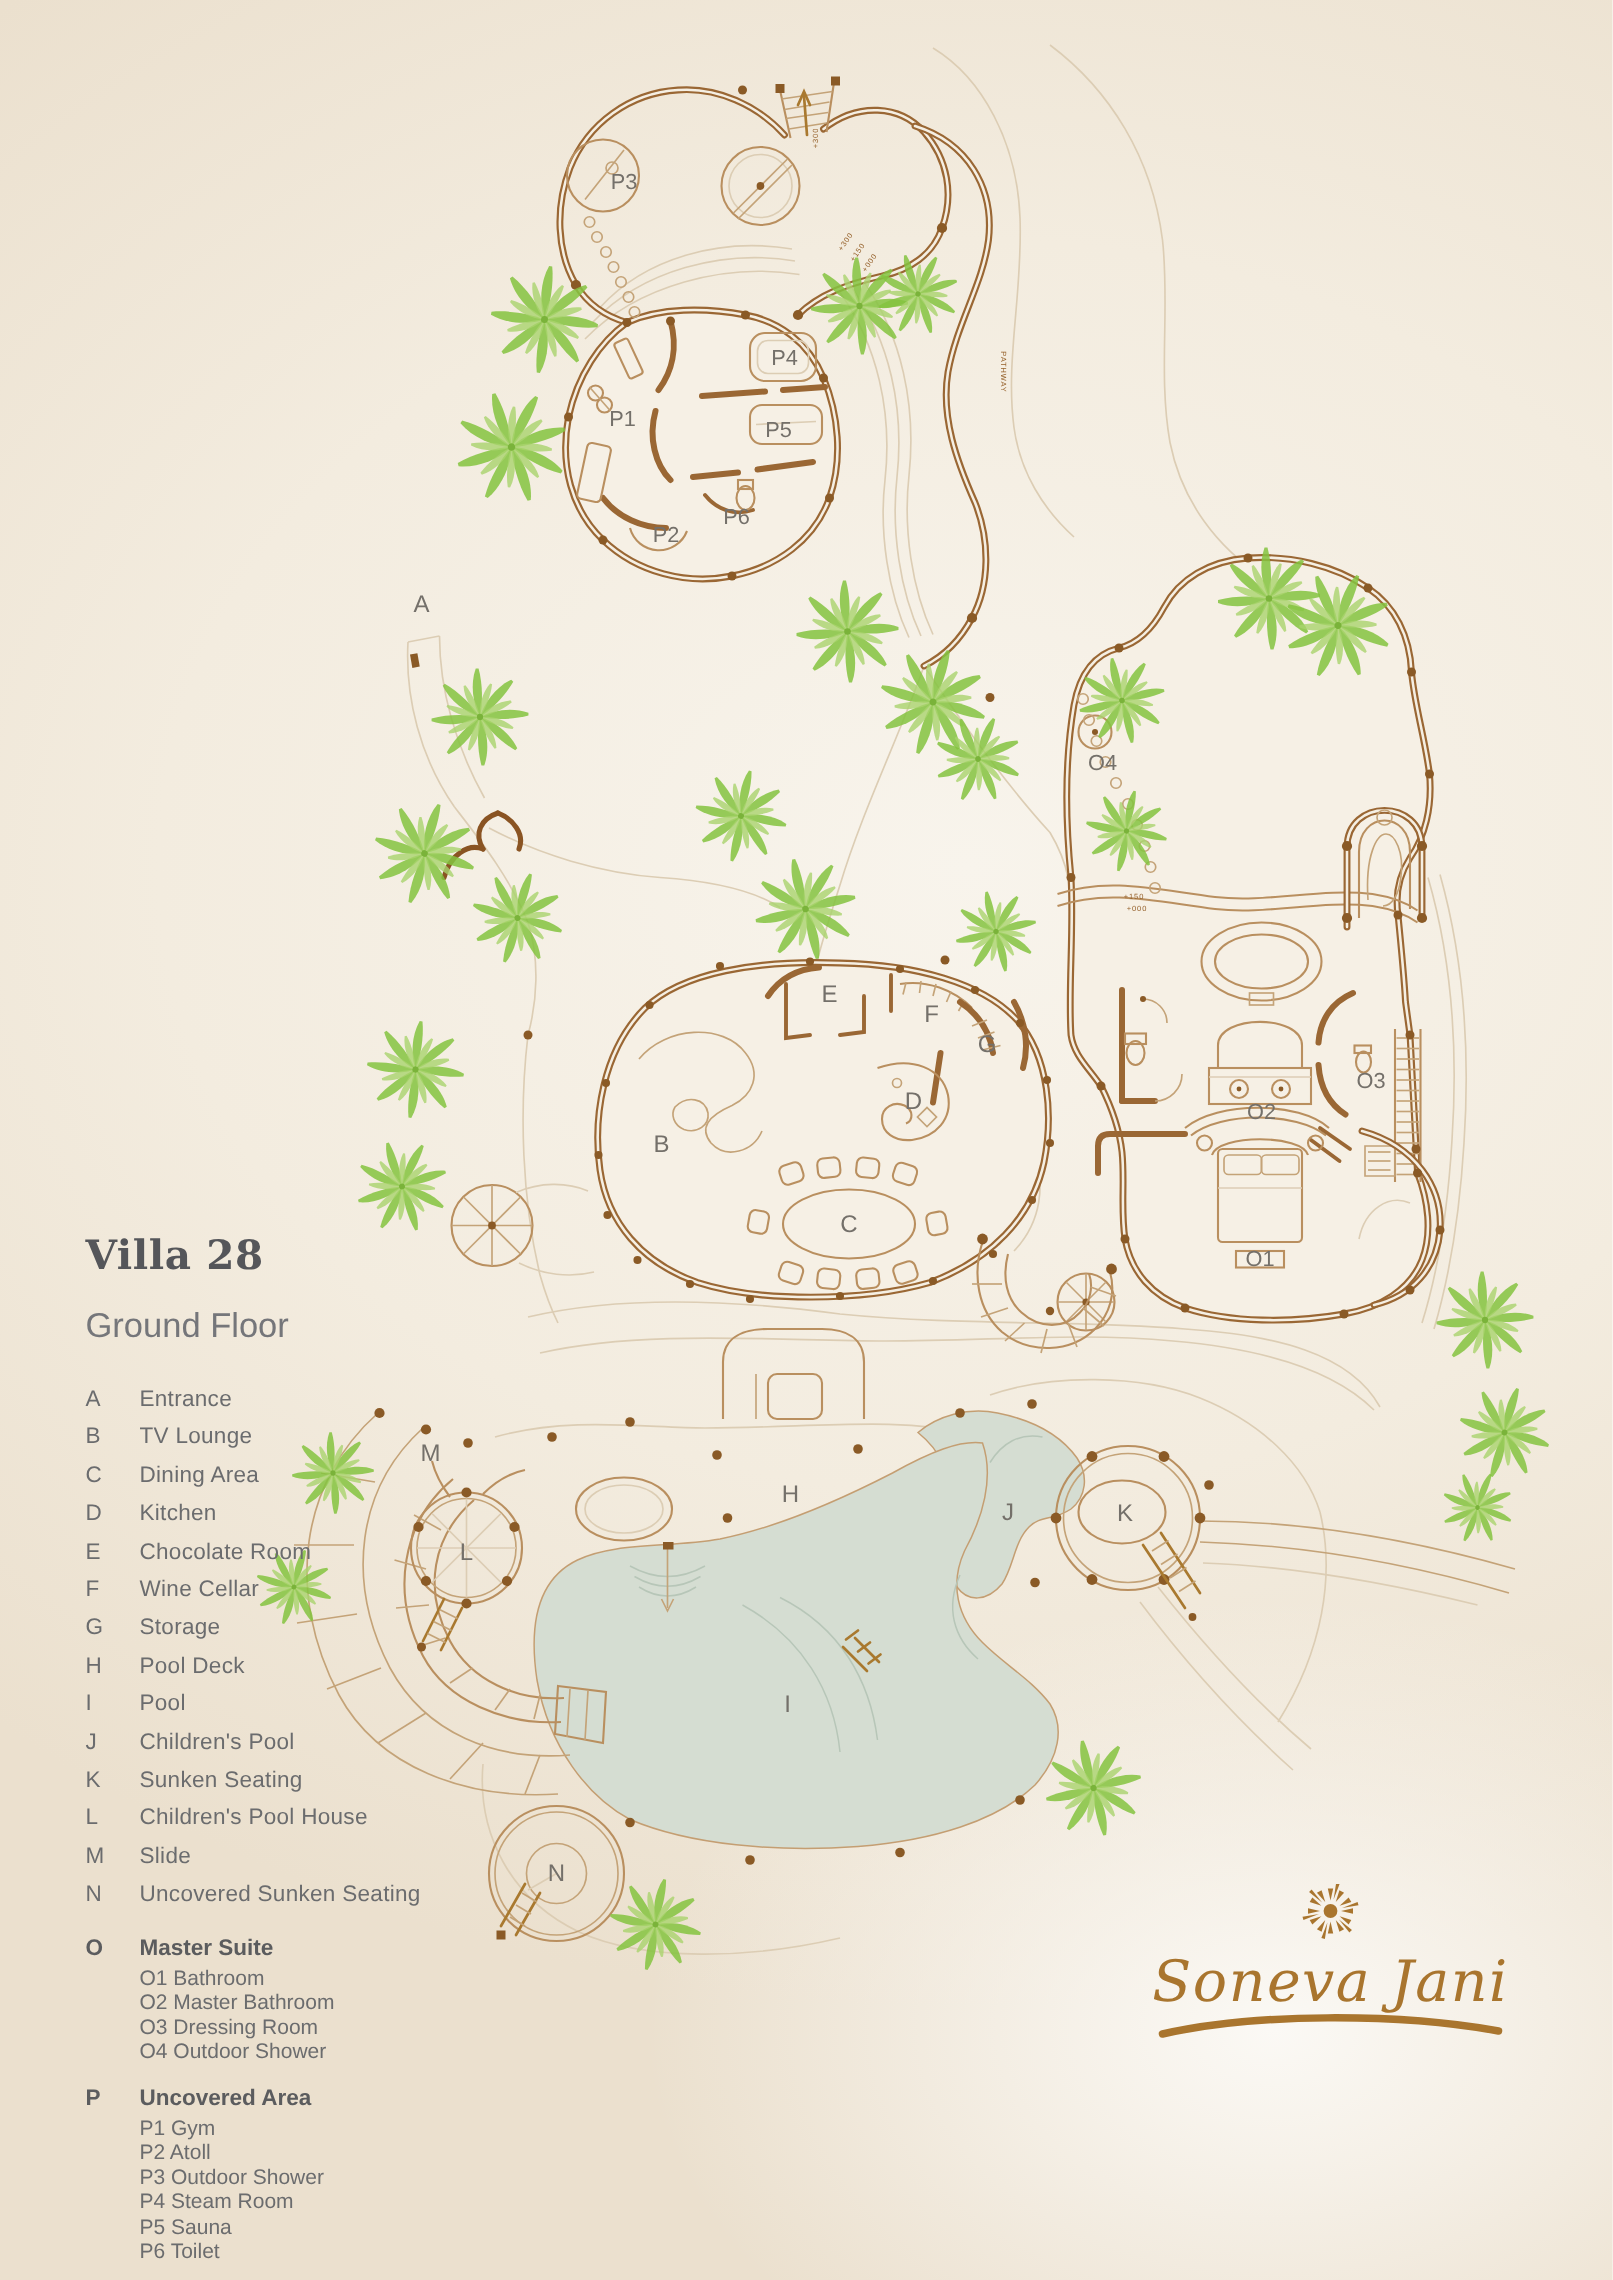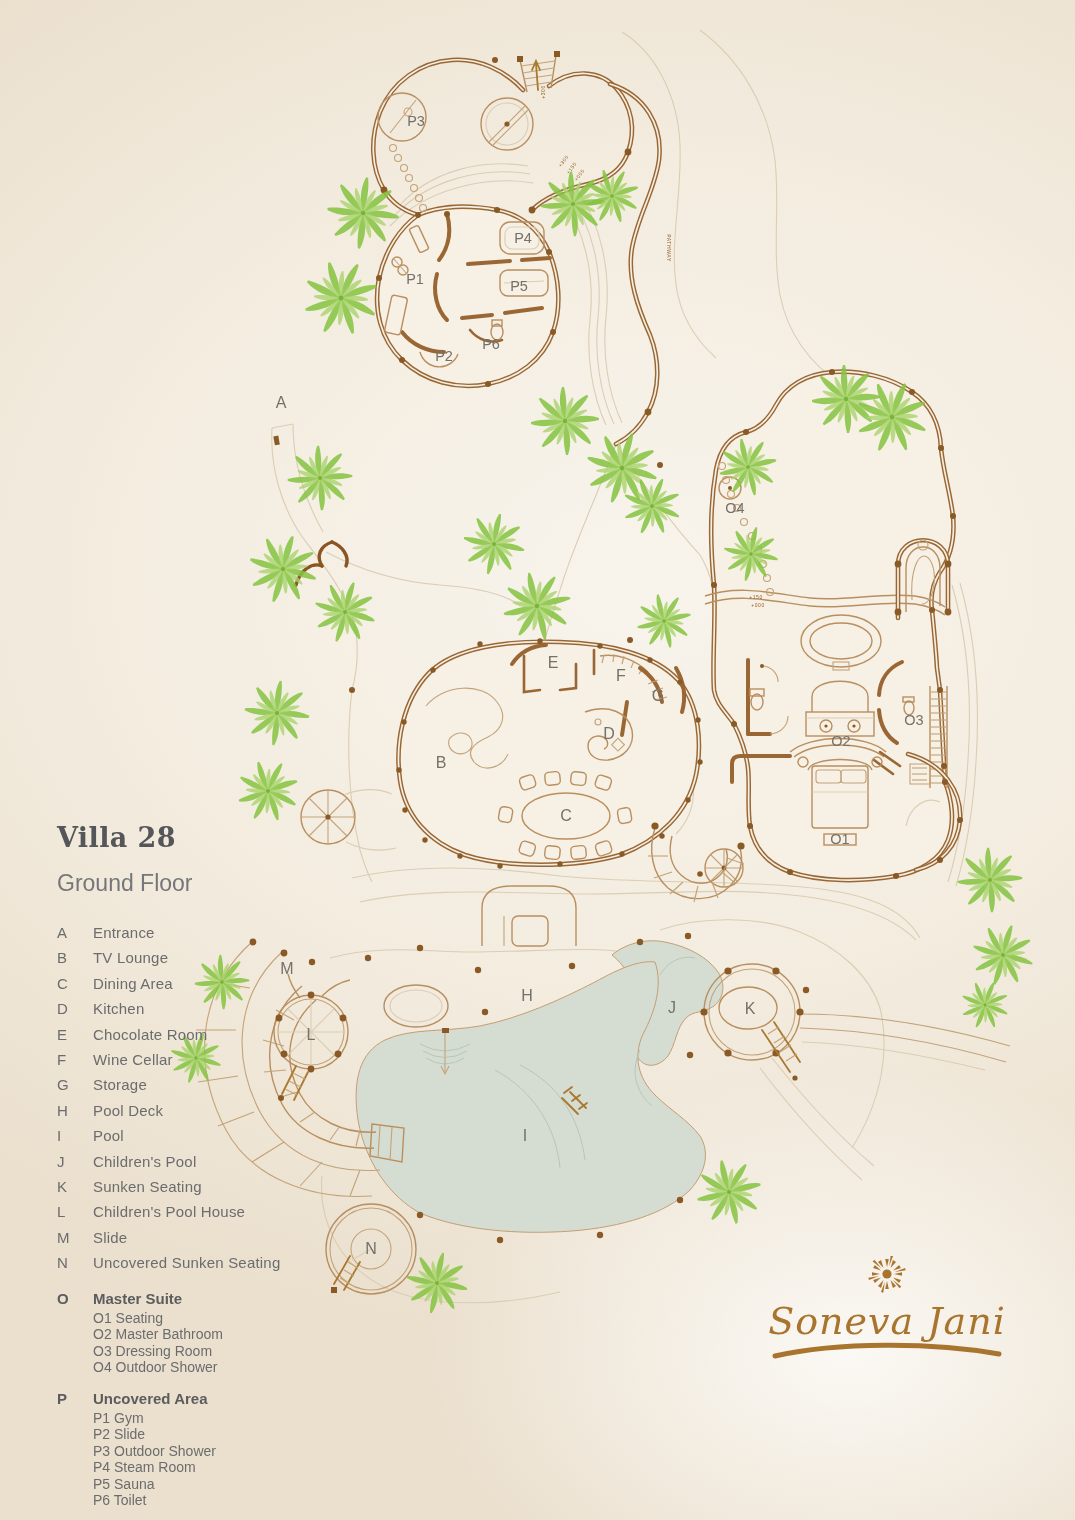--- a/index.html
+++ b/index.html
@@ -655,35 +655,35 @@
         <span class="k">N</span>
         <span>Uncovered Sunken Seating</span>
       </div>
 
   <div class="lgroup">
     <div class="head">
           <span class="k">O</span>
           <span>Master Suite</span>
         </div>
     <div class="subs">
-      <div>O1 Seating</div>
+      <div>O1 Bathroom</div>
       <div>O2 Master Bathroom</div>
       <div>O3 Dressing Room</div>
       <div>O4 Outdoor Shower</div>
     </div>
   </div>
 
   <div class="lgroup">
     <div class="head">
           <span class="k">P</span>
           <span>Uncovered Area</span>
         </div>
     <div class="subs">
       <div>P1 Gym</div>
-      <div>P2 Slide</div>
+      <div>P2 Atoll</div>
       <div>P3 Outdoor Shower</div>
       <div>P4 Steam Room</div>
       <div>P5 Sauna</div>
       <div>P6 Toilet</div>
     </div>
   </div>
 </div>
 
 <div id="brand">
   <svg width="260" height="120" viewBox="0 0 260 120">

